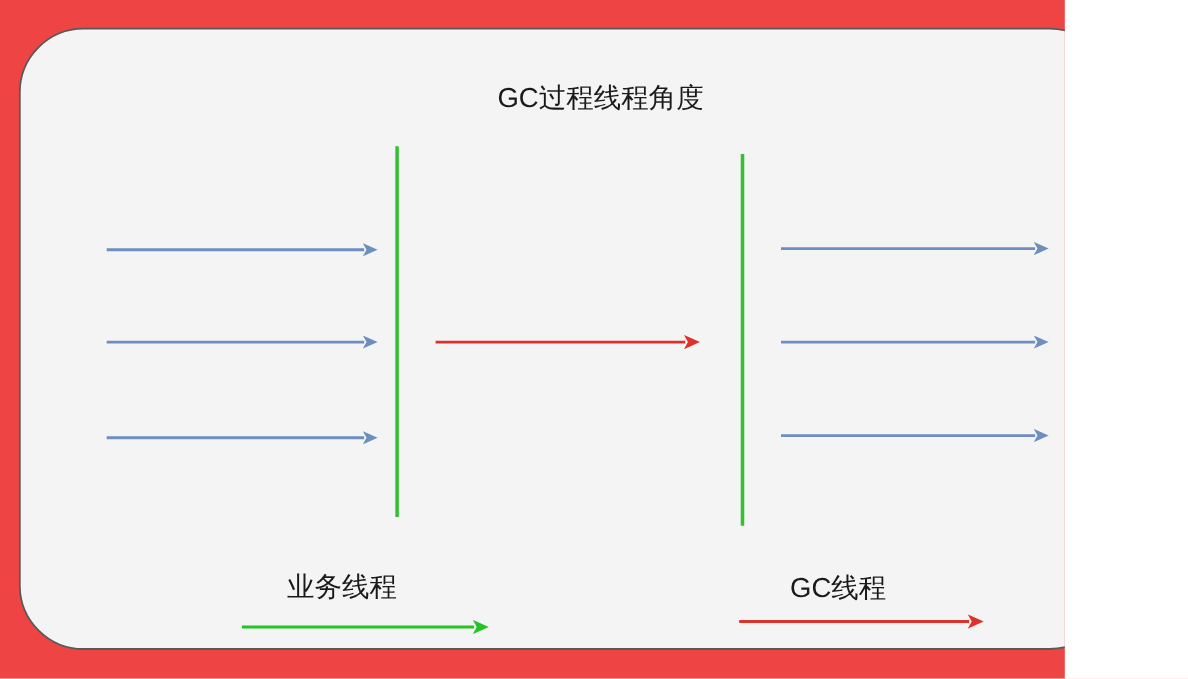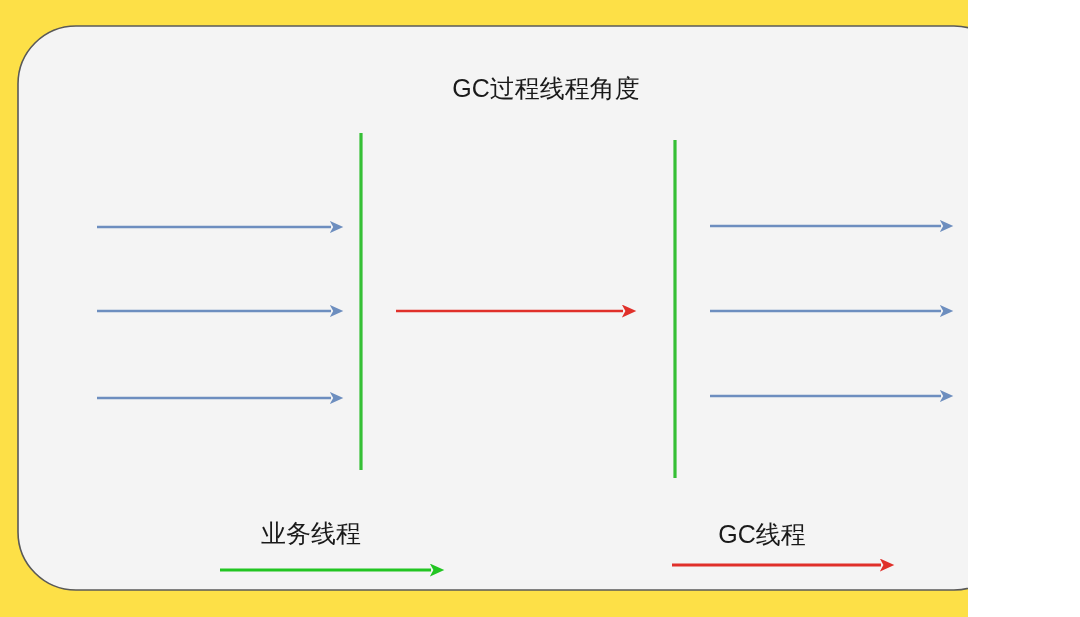--- a/index.html
+++ b/index.html
@@ -8,21 +8,21 @@
     padding: 0;
     background: #ffffff;
   }
   body {
     font-family: "Liberation Sans", "DejaVu Sans", sans-serif;
   }
   #canvas {
     position: relative;
     width: 968px;
     height: 617px;
-    background: #fde047;
+    background: #ef4444;
     overflow: hidden;
   }
   #diagram-svg {
     position: absolute;
     top: 0;
     left: 0;
     width: 1080px;
     height: 617px;
     display: block;
   }

